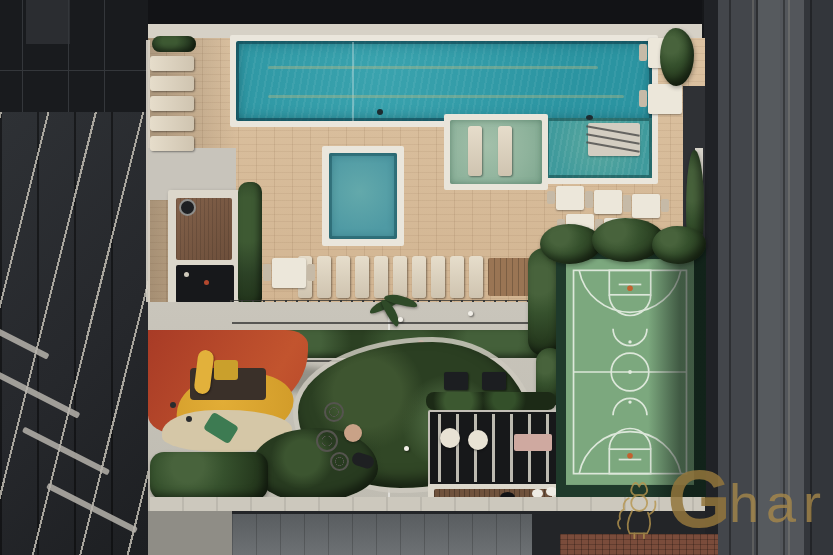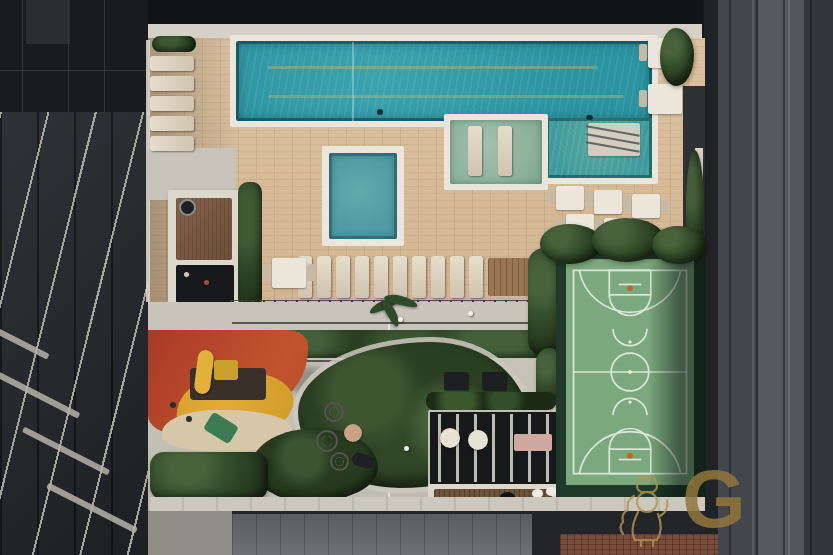--- a/index.html
+++ b/index.html
@@ -354,15 +354,16 @@
         <path d="M30 16 q4 -10 9 -1 q5 -9 9 1 q3 7 -3 10 l-12 0 q-6 -3 -3 -10 z"></path>
         <circle cx="39" cy="36" r="10"></circle>
         <path d="M26 30 q-8 4 -6 14 q-7 3 -5 12 q-5 5 0 12"></path>
         <path d="M30 46 q-9 18 -3 28 h22 q7 -11 1 -26"></path>
         <path d="M52 50 q9 -5 7 -16"></path>
         <line x1="33" y1="74" x2="33" y2="80"></line>
         <line x1="45" y1="74" x2="45" y2="80"></line>
       </g>
     </svg>
     <span class="wm-g">G</span>
+    <span class="wm-rest">har</span>
   </div>
 
 </div>
 
 </body></html>

